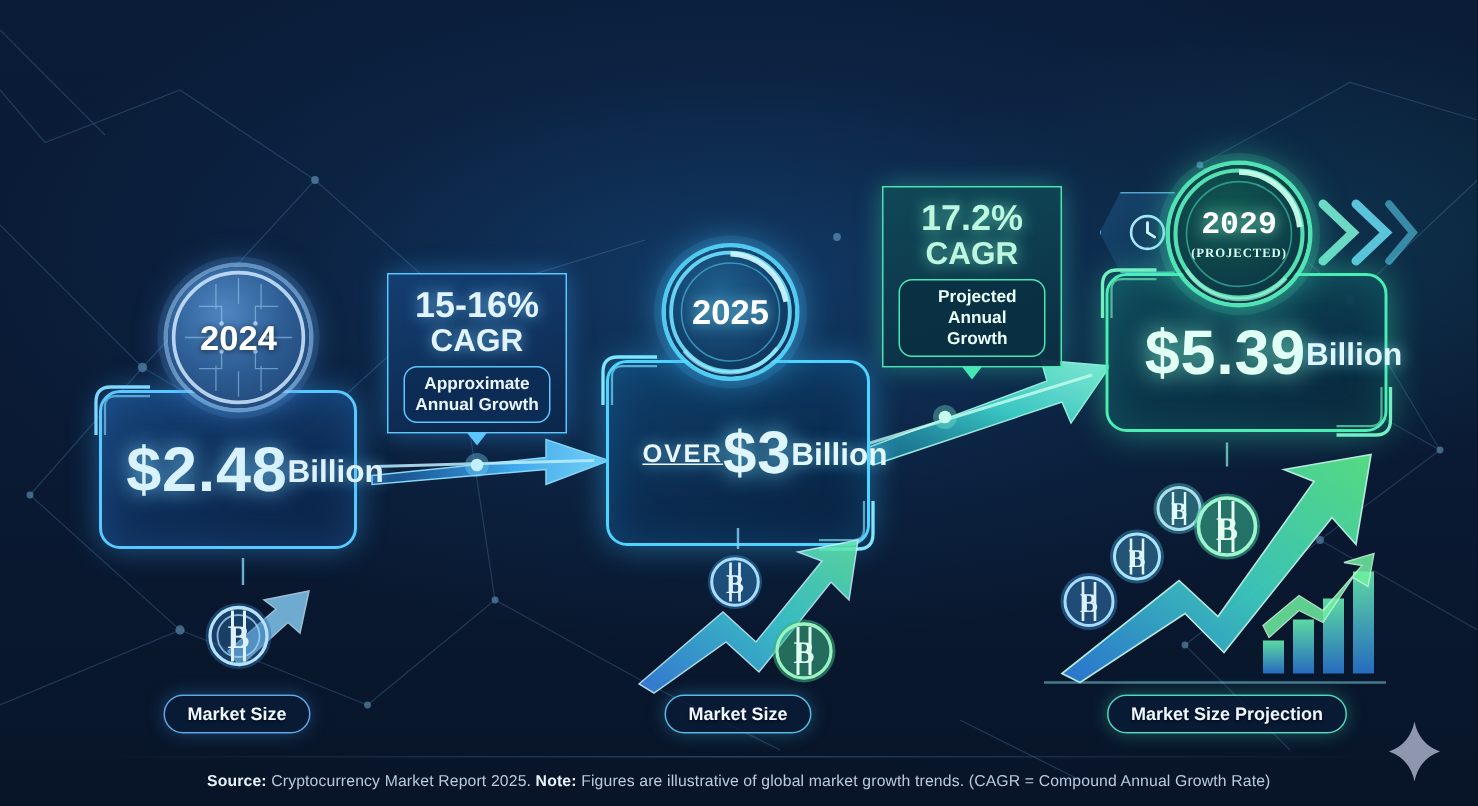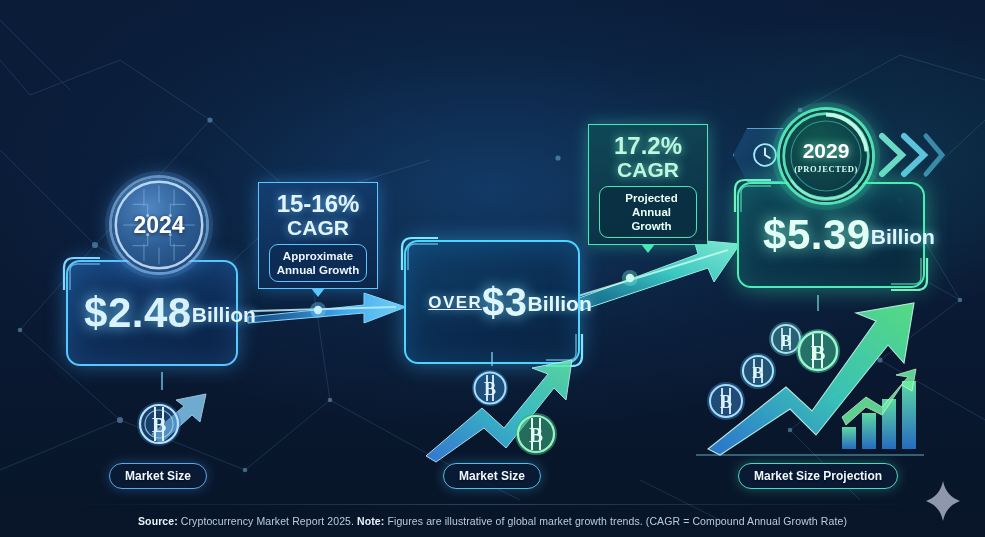--- a/index.html
+++ b/index.html
@@ -81,21 +81,21 @@
 
   #badge-2029 {
     left: 780px; top: 110px;
     width: 92px; height: 92px;
     background: radial-gradient(circle at 42% 34%, #11564f 0%, #0d3f48 55%, #0b2c3c 100%);
     box-shadow:
       0 0 0 3px rgba(90,245,190,0.85),
       0 0 0 8px rgba(60,210,170,0.16),
       0 0 26px rgba(70,240,190,0.65);
   }
-  #badge-2029 .lbl { font-size: 21px; text-shadow: 0 0 10px rgba(150,255,220,0.8); }
+  #badge-2029 .lbl { font-size: 21px; text-shadow: 0 0 10px rgba(150,255,220,0.8); font-family: Liberation Mono, monospace; }
   #badge-2029 .sub {
     position: relative; z-index: 3;
     font-size: 8.5px; letter-spacing: 0.6px;
     color: #d6fff2; margin-top: 1px; font-weight: bold; font-family: Liberation Serif, serif;
   }
 
   
   .hex-plate {
     position: absolute;
     width: 64px; height: 54px;
@@ -374,20 +374,29 @@
   <div class="cagr" id="cagr-1">
     <div class="pct">15-16%</div>
     <div class="word">CAGR</div>
     <div class="tag">
       <div>Approximate</div>
       <div>Annual Growth</div>
     </div>
     <div class="pointer"></div>
   </div>
 
+  <div class="year-badge" id="badge-2025">
+    <svg class="ring" viewBox="0 0 100 100">
+      <circle cx="50" cy="50" r="46" fill="none" stroke="#6fe2ff" stroke-width="3" opacity="0.9"></circle>
+      <path d="M50 5 A45 45 0 0 1 93 42" fill="none" stroke="#c9f6ff" stroke-width="4" opacity="0.95"></path>
+      <path d="M14 80 A45 45 0 0 0 86 78" fill="none" stroke="#9ceeff" stroke-width="3" opacity="0.7"></path>
+      <circle cx="50" cy="50" r="38" fill="none" stroke="#4fc6ea" stroke-width="1.2" opacity="0.6"></circle>
+    </svg>
+    <div class="lbl">2025</div>
+  </div>
 
   <div class="card" id="card-2025">
     <svg class="bracket" style="left:-6px; top:-6px;" viewBox="0 0 40 36">
       <path d="M38 2 L12 2 Q2 2 2 12 L2 34" fill="none" stroke="#7fe6ff" stroke-width="2.2"></path>
       <path d="M38 8 L15 8 Q8 8 8 15 L8 34" fill="none" stroke="#7fe6ff" stroke-width="1.5" opacity="0.65"></path>
     </svg>
     <svg class="bracket" style="right:-6px; bottom:-6px; transform:rotate(180deg);" viewBox="0 0 40 36">
       <path d="M38 2 L12 2 Q2 2 2 12 L2 34" fill="none" stroke="#7fe6ff" stroke-width="2.2"></path>
       <path d="M38 8 L15 8 Q8 8 8 15 L8 34" fill="none" stroke="#7fe6ff" stroke-width="1.5" opacity="0.65"></path>
     </svg>

